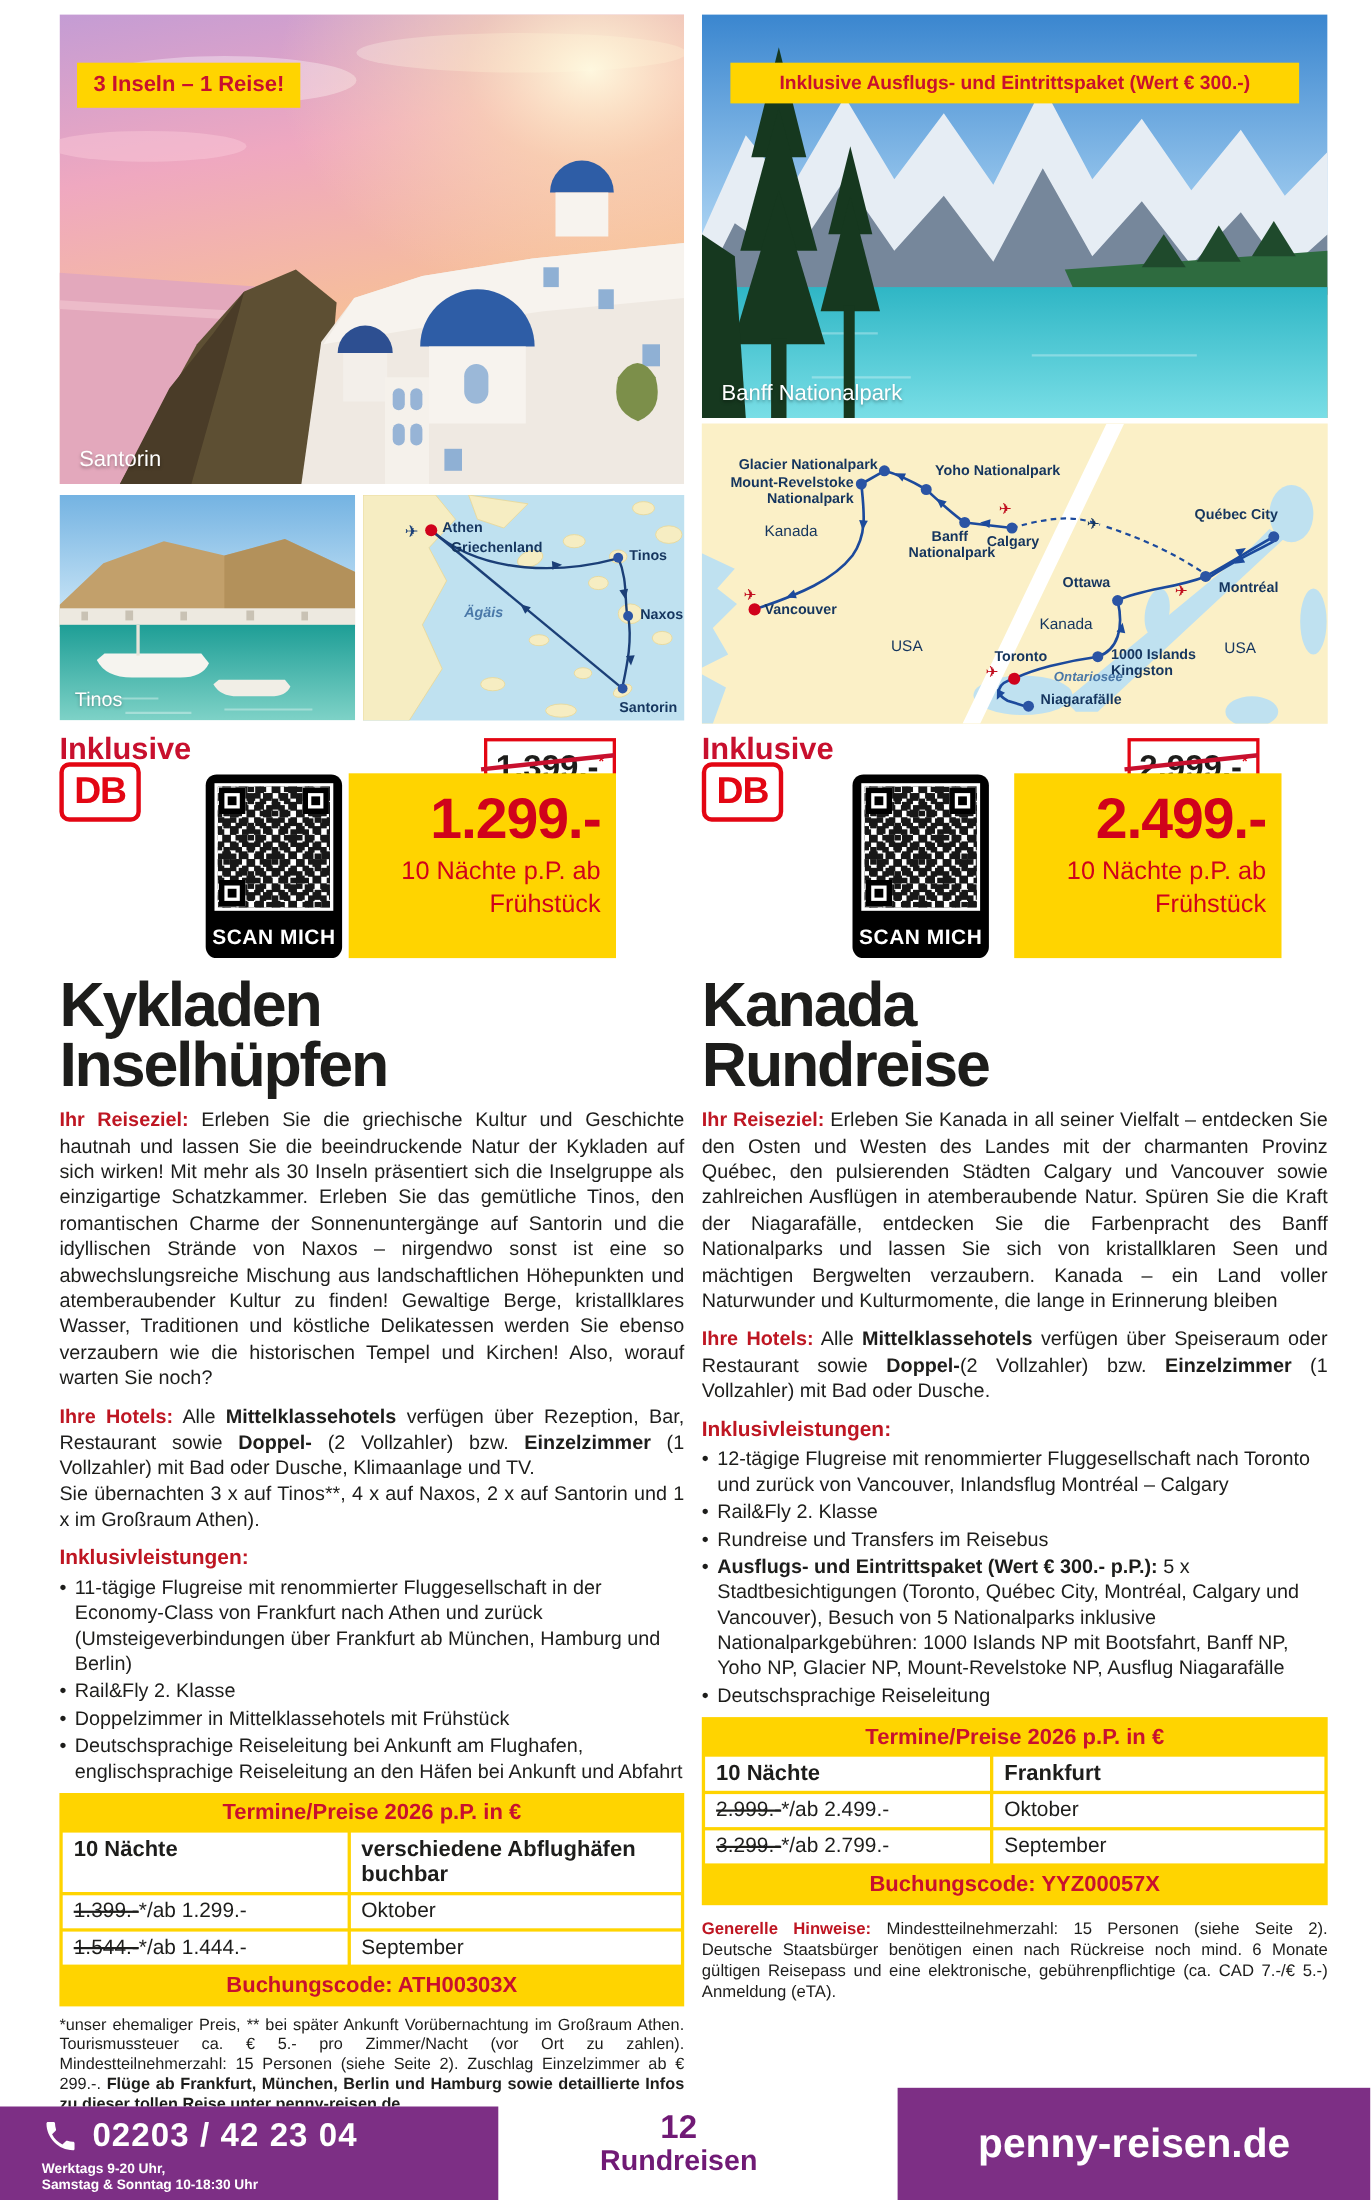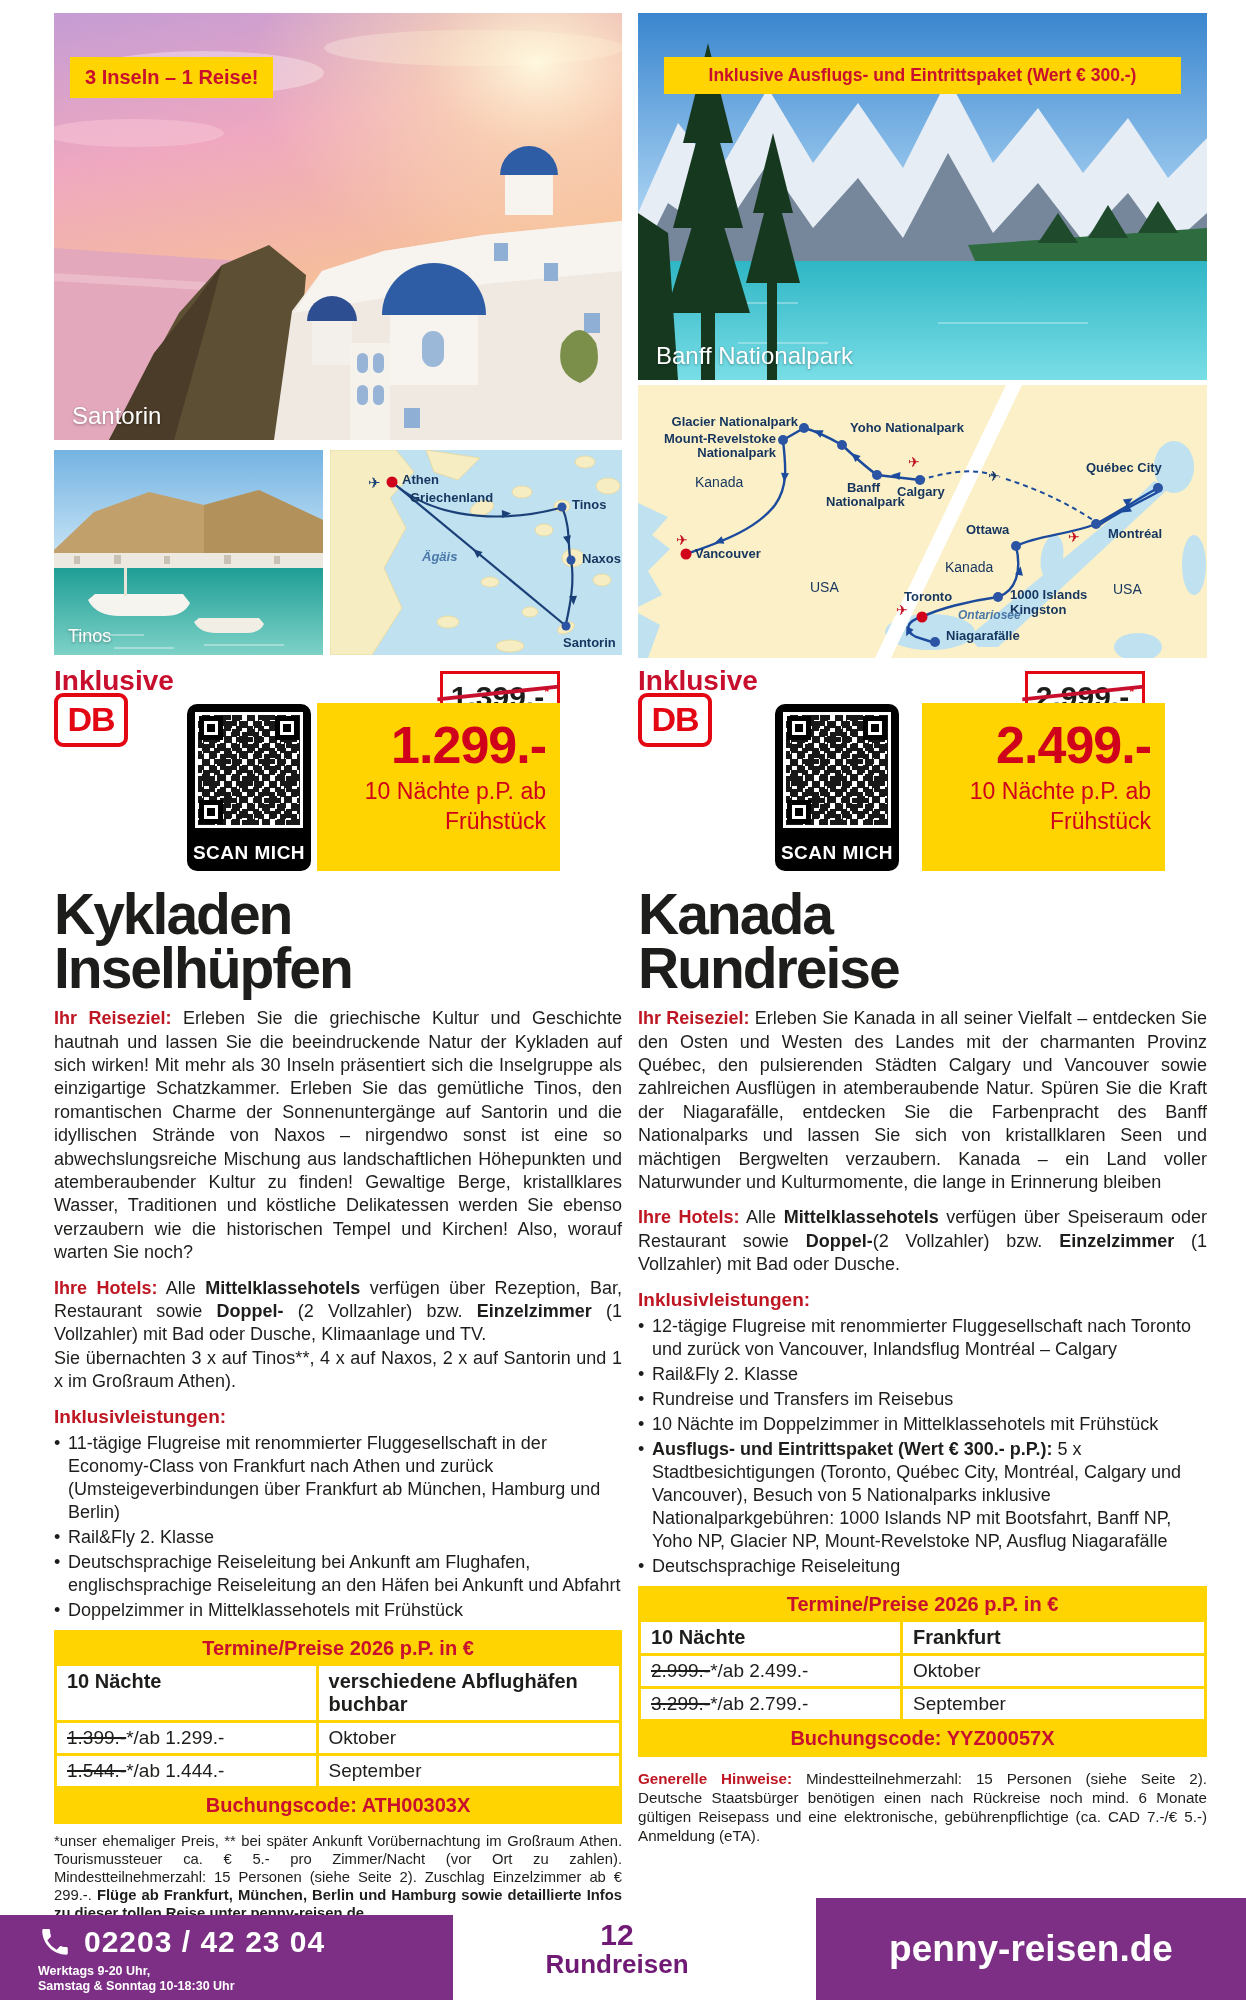--- a/index.html
+++ b/index.html
@@ -10,21 +10,21 @@
   .col.right{width:569px;}
 
   
   .hero{position:relative;overflow:hidden;}
   .hero svg{display:block;}
   .hero-left{height:427px;}
   .hero-right{height:367px;}
   .badge{position:absolute;background:#FFD400;color:#C8102E;font-weight:bold;}
   .badge-left{left:16px;top:44px;font-size:20px;padding:9px 15px;}
   .badge-right{left:26px;top:44px;right:26px;text-align:center;font-size:17.5px;padding:8px 6px;}
-  .photo-caption{position:absolute;left:18px;bottom:10px;color:#fff;font-size:24px;
+  .photo-caption{position:absolute;left:18px;bottom:10px;color:#fff;font-size:20px;
                  text-shadow:0 1px 3px rgba(0,0,0,.35);}
   .duo{display:flex;gap:7px;margin-top:10px;height:205px;}
   .photo-sm{position:relative;width:269px;overflow:hidden;}
   .photo-sm .photo-caption{left:14px;bottom:8px;font-size:18px;}
 
   
   .map{position:relative;overflow:hidden;}
   .map-greece{width:292px;height:205px;background:#BFE1F0;}
   .map-canada{width:569px;height:273px;background:#FBF0C7;margin-top:5px;}
   .map svg{position:absolute;left:0;top:0;}
@@ -257,22 +257,22 @@
 
       <p class="body"><span class="redlab">Ihr Reiseziel:</span> <span>Erleben Sie die griechische Kultur und Geschichte hautnah und lassen Sie die beeindruckende Natur der Kykladen auf sich wirken! Mit mehr als 30 Inseln präsentiert sich die Inselgruppe als einzigartige Schatzkammer. Erleben Sie das gemütliche Tinos, den romantischen Charme der Sonnenuntergänge auf Santorin und die idyllischen Strände von Naxos – nirgendwo sonst ist eine so abwechslungsreiche Mischung aus landschaftlichen Höhepunkten und atemberaubender Kultur zu finden! Gewaltige Berge, kristallklares Wasser, Traditionen und köstliche Delikatessen werden Sie ebenso verzaubern wie die historischen Tempel und Kirchen! Also, worauf warten Sie noch?</span></p>
 
       <p class="body"><span class="redlab">Ihre Hotels:</span> <span><span>Alle </span><b>Mittelklassehotels</b><span> verfügen über Rezeption, Bar, Restaurant sowie </span><b>Doppel-</b><span> (2 Vollzahler) bzw. </span><b>Einzelzimmer</b><span> (1 Vollzahler) mit Bad oder Dusche, Klimaanlage und TV.</span></span></p>
       <p class="body tight">Sie übernachten 3 x auf Tinos**, 4 x auf Naxos, 2 x auf Santorin und 1 x im Großraum Athen).</p>
 
       <p class="red-head">Inklusivleistungen:</p>
       <ul class="bullets">
           <li><span>11-tägige Flugreise mit renommierter Fluggesellschaft in der Economy-Class von Frankfurt nach Athen und zurück (Umsteigeverbindungen über Frankfurt ab München, Hamburg und Berlin)</span></li>
           <li><span>Rail&amp;Fly 2. Klasse</span></li>
+          <li><span>Doppelzimmer in Mittelklassehotels mit Frühstück</span></li>
           <li><span>Deutschsprachige Reiseleitung bei Ankunft am Flughafen, englischsprachige Reiseleitung an den Häfen bei Ankunft und Abfahrt</span></li>
-          <li><span>Doppelzimmer in Mittelklassehotels mit Frühstück</span></li>
         </ul>
 
       <div class="ptable">
         <div class="pt-title">Termine/Preise 2026 p.P. in €</div>
         <div class="pt-row pt-head">
           <div class="pt-c1">10 Nächte</div>
           <div class="pt-c2">verschiedene Abflughäfen buchbar</div>
         </div>
         <div class="pt-row">
           <div class="pt-c1"><s>1.399.-</s><span>*/ab 1.299.-</span></div>
@@ -434,21 +434,20 @@
 
       <p class="body"><span class="redlab">Ihr Reiseziel:</span> <span>Erleben Sie Kanada in all seiner Vielfalt – entdecken Sie den Osten und Westen des Landes mit der charmanten Provinz Québec, den pulsierenden Städten Calgary und Vancouver sowie zahlreichen Ausflügen in atemberaubende Natur. Spüren Sie die Kraft der Niagarafälle, entdecken Sie die Farbenpracht des Banff Nationalparks und lassen Sie sich von kristallklaren Seen und mächtigen Bergwelten verzaubern. Kanada – ein Land voller Naturwunder und Kulturmomente, die lange in Erinnerung bleiben</span></p>
 
       <p class="body"><span class="redlab">Ihre Hotels:</span> <span><span>Alle </span><b>Mittelklassehotels</b><span> verfügen über Speiseraum oder Restaurant sowie </span><b>Doppel-</b><span>(2 Vollzahler) bzw. </span><b>Einzelzimmer</b><span> (1 Vollzahler) mit Bad oder Dusche.</span></span></p>
 
       <p class="red-head">Inklusivleistungen:</p>
       <ul class="bullets">
           <li><span>12-tägige Flugreise mit renommierter Fluggesellschaft nach Toronto und zurück von Vancouver, Inlandsflug Montréal – Calgary</span></li>
           <li><span>Rail&amp;Fly 2. Klasse</span></li>
           <li><span>Rundreise und Transfers im Reisebus</span></li>
-          <li><span>10 Nächte im Doppelzimmer in Mittelklassehotels mit Frühstück</span></li>
           <li><b>Ausflugs- und Eintrittspaket (Wert € 300.- p.P.):</b><span> 5 x Stadtbesichtigungen (Toronto, Québec City, Montréal, Calgary und Vancouver), Besuch von 5 Nationalparks inklusive Nationalparkgebühren: 1000 Islands NP mit Bootsfahrt, Banff NP, Yoho NP, Glacier NP, Mount-Revelstoke NP, Ausflug Niagarafälle</span></li>
           <li><span>Deutschsprachige Reiseleitung</span></li>
         </ul>
 
       <div class="ptable">
         <div class="pt-title">Termine/Preise 2026 p.P. in €</div>
         <div class="pt-row pt-head">
           <div class="pt-c1">10 Nächte</div>
           <div class="pt-c2">Frankfurt</div>
         </div>

